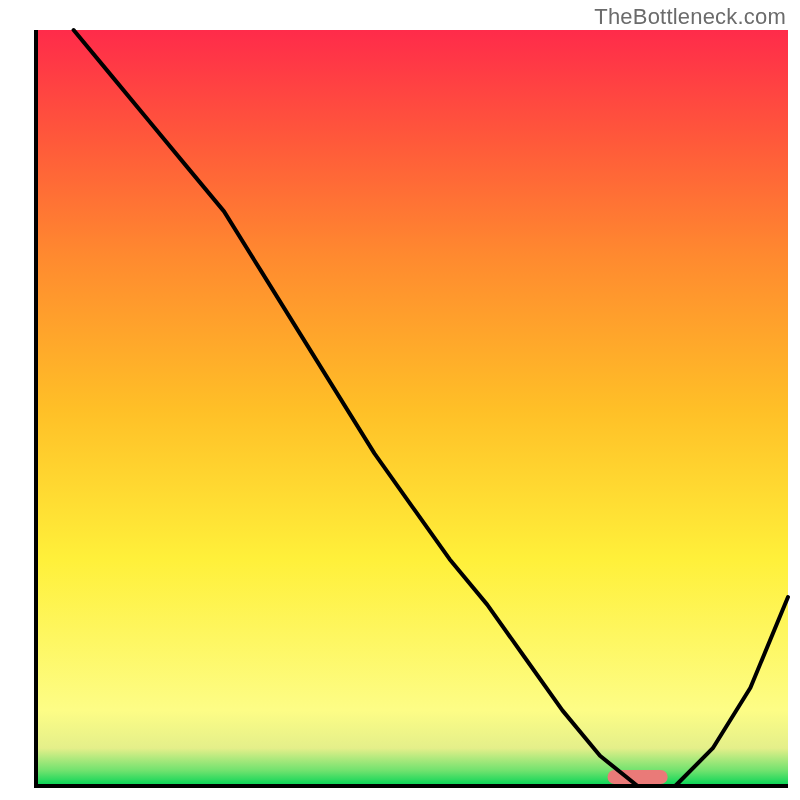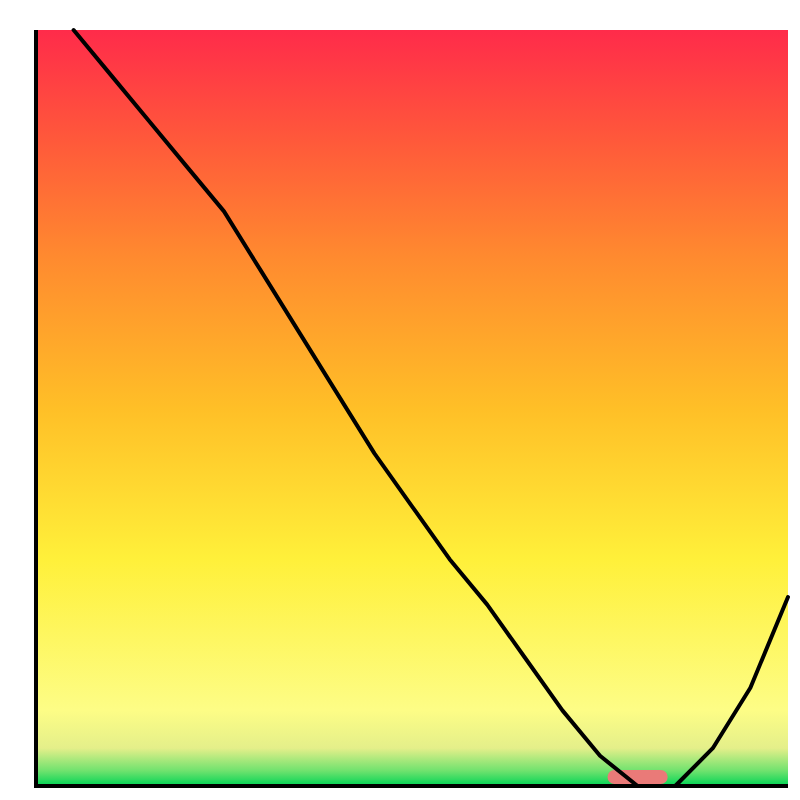--- a/index.html
+++ b/index.html
@@ -25,20 +25,21 @@
     letter-spacing: 0.2px;
   }
   svg {
     display: block;
   }
 </style>
 </head>
 <body>
 
 <div class="container">
+  <div class="watermark">TheBottleneck.com</div>
 
   <svg id="chart-svg" width="800" height="800" viewBox="0 0 800 800">
     <defs>
       <linearGradient id="bg-grad" x1="0" y1="1" x2="0" y2="0">
       <stop offset="0%" stop-color="#00d455"></stop>
           <stop offset="2%" stop-color="#6fe26e"></stop>
           <stop offset="5%" stop-color="#e4ef8a"></stop>
           <stop offset="10%" stop-color="#fdfd86"></stop>
           <stop offset="30%" stop-color="#fff03a"></stop>
           <stop offset="50%" stop-color="#ffbf27"></stop>

